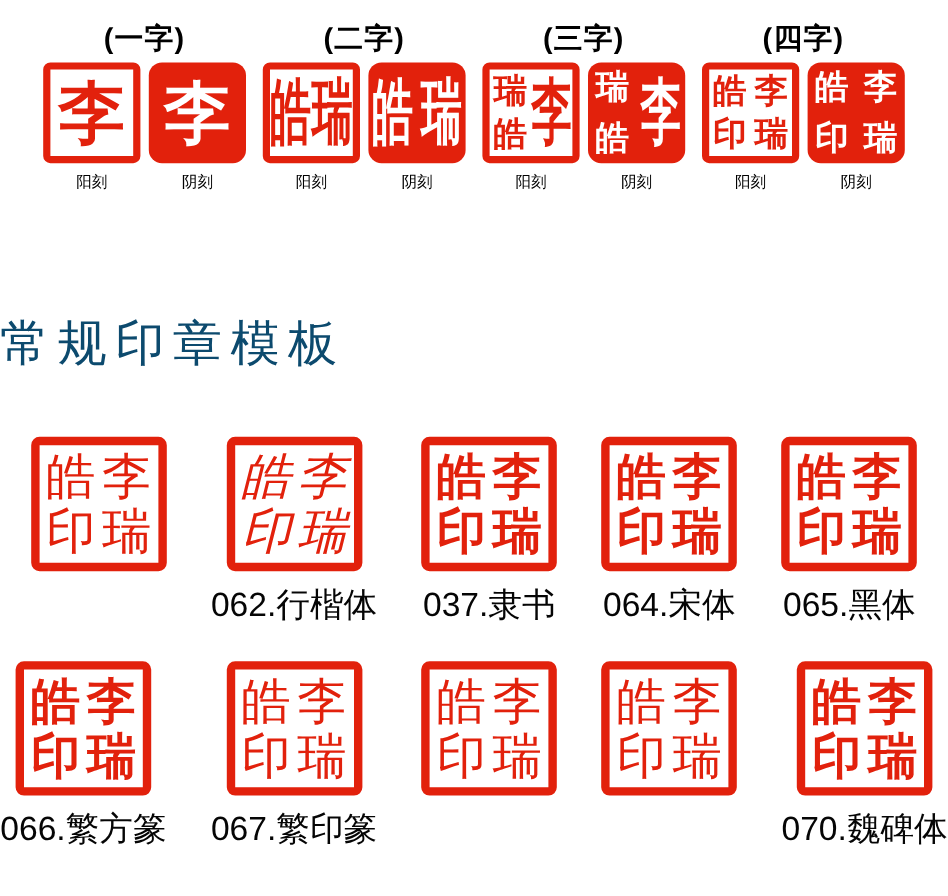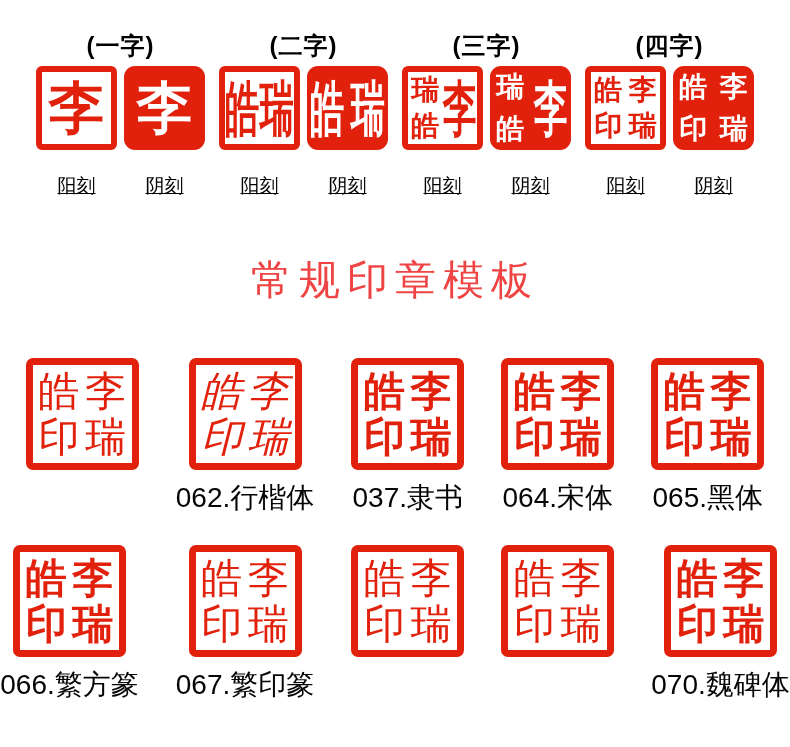--- a/index.html
+++ b/index.html
@@ -2,33 +2,33 @@
 <html><head>
 <meta charset="utf-8">
 <style>
   html, body { margin:0; padding:0; }
   body {
     width:790px; height:747px; background:#ffffff;
     font-family:"Liberation Sans","DejaVu Sans",sans-serif;
     color:#000; overflow:hidden;
   }
   
-  .top-section { display:flex; justify-content:center; gap:14px; padding-top:30px; }
+  .top-section { display:flex; justify-content:center; gap:14px; padding-top:16px; }
   .group { display:flex; flex-direction:column; align-items:center; }
   .group-label { font-size:24px; font-weight:700; letter-spacing:1px; margin-bottom:4px; }
   .pair { display:flex; gap:7px; }
   .seal-unit { display:flex; flex-direction:column; align-items:center; }
   .stamp {
     width:81px; height:84px; box-sizing:border-box;
     display:flex; align-items:center; justify-content:center;
     line-height:1; overflow:hidden;
   }
   .stamp.yang { background:#fff; border:6px solid #e2210c; border-radius:6px; color:#e2210c; }
   .stamp.yin  { background:#e2210c; border-radius:11px; color:#ffffff; }
-  .carve-label { font-size:19px; margin-top:23px;text-decoration:underline; }
+  .carve-label { font-size:13px; margin-top:7px; }
 
   
   .chars-1 .ch { font-size:56px; font-weight:700; display:flex; align-items:center; justify-content:center; }
   .chars-2 { }
   .chars-2 .row2 { display:flex; width:100%; height:100%; }
   .chars-2 .ch { flex:1; display:flex; align-items:center; justify-content:center;
                  font-size:34px; font-weight:700; transform:scaleY(1.75); }
   .chars-3 .g3 { display:grid; width:100%; height:100%;
                  grid-template-columns:1fr 1fr; grid-template-rows:1fr 1fr; }
   .chars-3 .ch { display:flex; align-items:center; justify-content:center;
@@ -36,22 +36,22 @@
   .chars-3 .c3-top    { grid-column:1; grid-row:1; }
   .chars-3 .c3-bottom { grid-column:1; grid-row:2; }
   .chars-3 .c3-tall   { grid-column:2; grid-row:1 / 3; font-size:34px; transform:scaleY(1.75); }
   .chars-4 .g4 { display:grid; width:100%; height:100%;
                  grid-template-columns:1fr 1fr; grid-template-rows:1fr 1fr; }
   .chars-4 .ch { display:flex; align-items:center; justify-content:center;
                  font-size:28px; font-weight:700; }
 
   
   .page-title {
-    text-align:center; font-size:41px; letter-spacing:7px;
-    margin-top:54px; color:#ef4444;
+    font-size:41px; letter-spacing:7px;
+    margin-top:98px; color:#0c4a6e;
   }
 
   
   .grid-row { display:flex; justify-content:center; gap:37px; }
   .grid-row.first  { margin-top:50px; }
   .grid-row.second { margin-top:28px; }
   .cell { display:flex; flex-direction:column; align-items:center; }
   .big-stamp {
     width:113px; height:112px; box-sizing:border-box;
     background:#fff; border:7px solid #e2210c; border-radius:7px;

